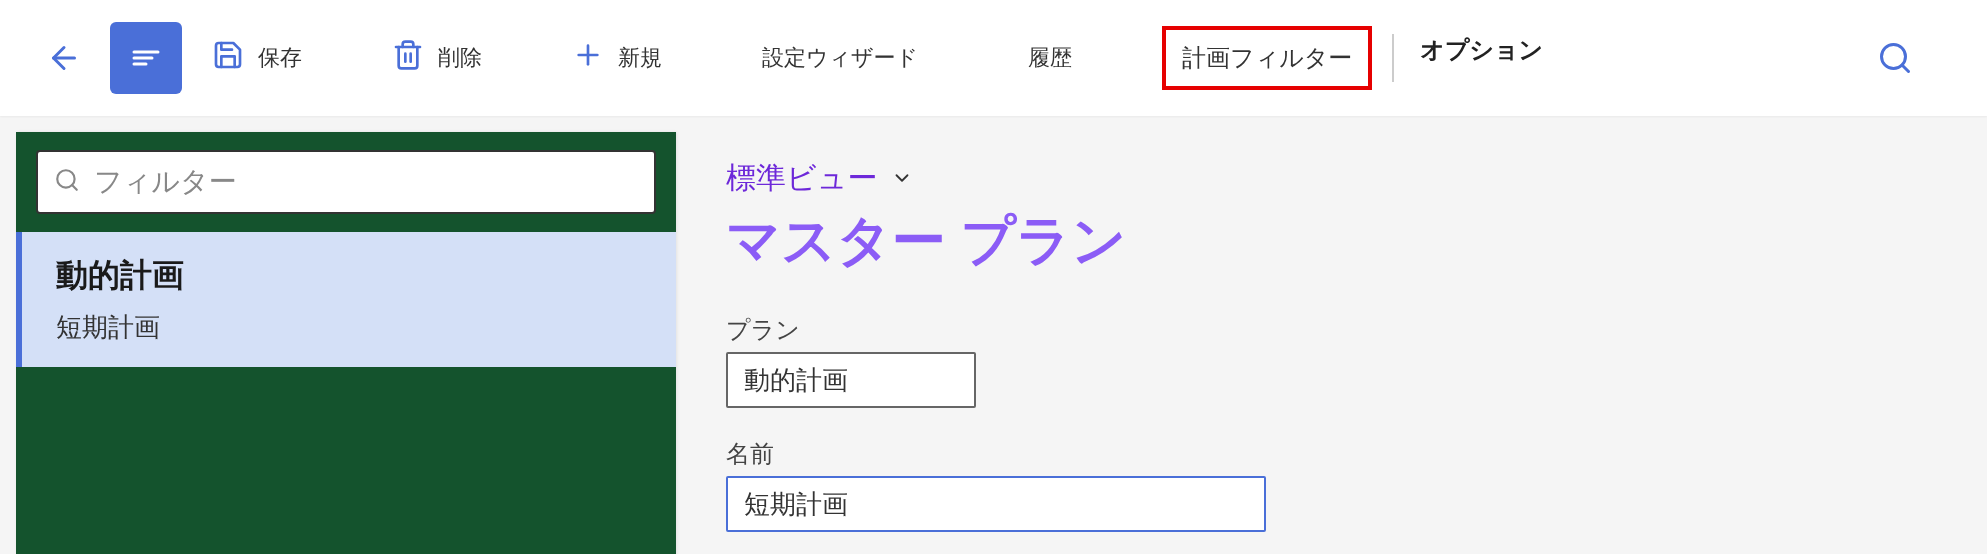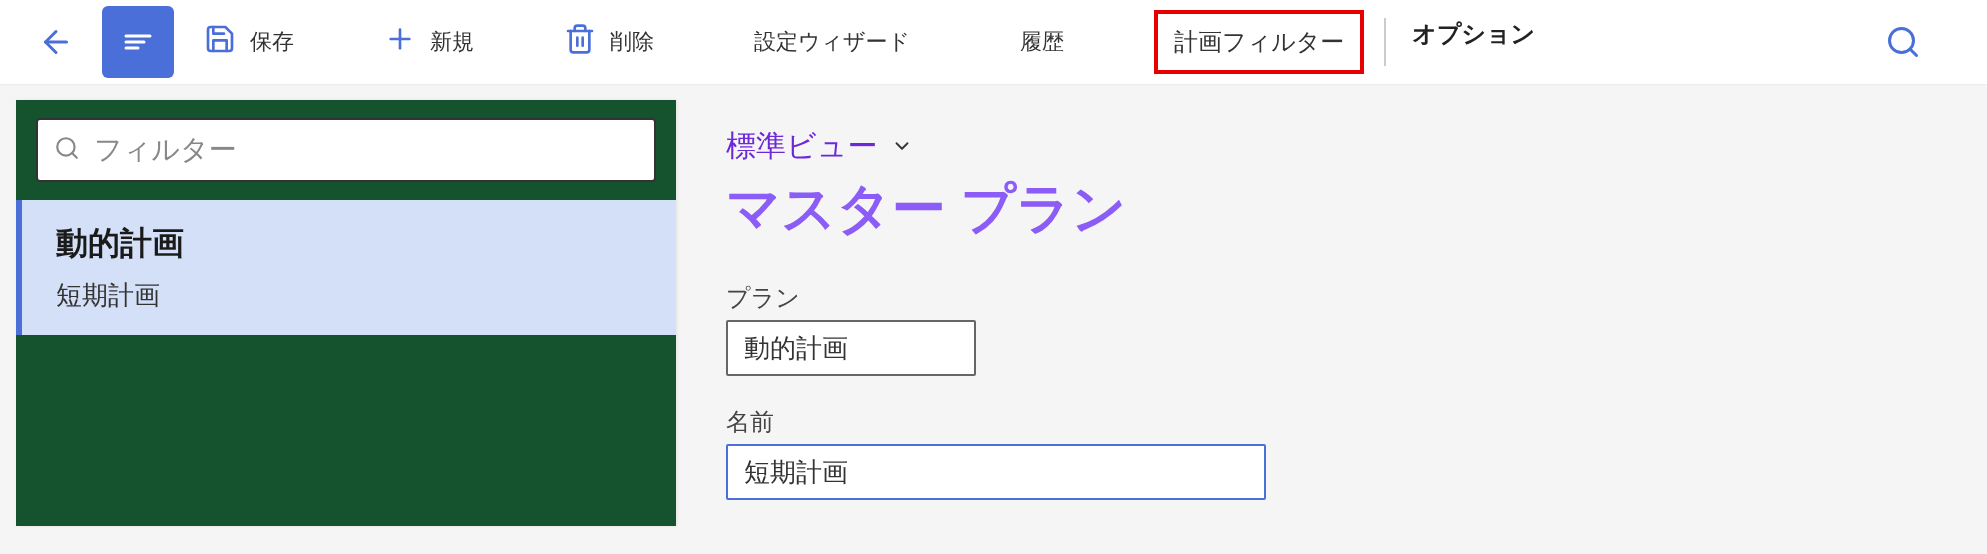--- a/index.html
+++ b/index.html
@@ -9,24 +9,24 @@
     }
     body {
       font-family: "Segoe UI", "Yu Gothic UI", "Meiryo", sans-serif;
       background: #f5f5f5;
       width: 1987px;
       height: 554px;
       overflow: hidden;
     }
     .toolbar {
       background: white;
-      height: 84px;
-      display: flex;
-      align-items: center;
-      padding: 0 20px;
+      height: 116px;
+      display: flex;
+      align-items: center;
+      padding: 0 28px;
       gap: 10px;
       box-shadow: 0 1px 2px rgba(0,0,0,0.05);
     }
     .toolbar-btn {
       display: flex;
       align-items: center;
       justify-content: center;
       height: 64px;
       padding: 0 20px;
       cursor: pointer;
@@ -201,40 +201,40 @@
   </div>
   <div class="toolbar-btn">
     <span>
       <svg width="32" height="32" viewBox="0 0 24 24" fill="none" stroke="#4a6fd8" stroke-width="2" stroke-linecap="round" stroke-linejoin="round">
           <path d="M19 21H5a2 2 0 0 1-2-2V5a2 2 0 0 1 2-2h11l5 5v11a2 2 0 0 1-2 2z"></path>
           <polyline points="17 21 17 13 7 13 7 21"></polyline>
           <polyline points="7 3 7 8 15 8"></polyline>
         </svg>
     </span>
     <span>保存</span>
-  </div>
-  <div class="toolbar-btn" style="margin-left:40px;">
-    <span>
-      <svg width="32" height="32" viewBox="0 0 24 24" fill="none" stroke="#4a6fd8" stroke-width="2" stroke-linecap="round">
-          <line x1="12" y1="5" x2="12" y2="19"></line>
-          <line x1="5" y1="12" x2="19" y2="12"></line>
-        </svg>
-    </span>
-    <span>新規</span>
   </div>
   <div class="toolbar-btn" style="margin-left:40px;">
     <span>
       <svg width="32" height="32" viewBox="0 0 24 24" fill="none" stroke="#4a6fd8" stroke-width="2" stroke-linecap="round" stroke-linejoin="round">
           <polyline points="3 6 5 6 21 6"></polyline>
           <path d="M19 6v14a2 2 0 0 1-2 2H7a2 2 0 0 1-2-2V6m3 0V4a2 2 0 0 1 2-2h4a2 2 0 0 1 2 2v2"></path>
           <line x1="10" y1="11" x2="10" y2="17"></line>
           <line x1="14" y1="11" x2="14" y2="17"></line>
         </svg>
     </span>
     <span>削除</span>
+  </div>
+  <div class="toolbar-btn" style="margin-left:40px;">
+    <span>
+      <svg width="32" height="32" viewBox="0 0 24 24" fill="none" stroke="#4a6fd8" stroke-width="2" stroke-linecap="round">
+          <line x1="12" y1="5" x2="12" y2="19"></line>
+          <line x1="5" y1="12" x2="19" y2="12"></line>
+        </svg>
+    </span>
+    <span>新規</span>
   </div>
   <div class="toolbar-btn" style="margin-left:50px;">
     <span>設定ウィザード</span>
   </div>
   <div class="toolbar-btn" style="margin-left:60px;">
     <span>履歴</span>
   </div>
   <div class="highlighted-btn" style="margin-left:60px;">
     <span>計画フィルター</span>
   </div>

